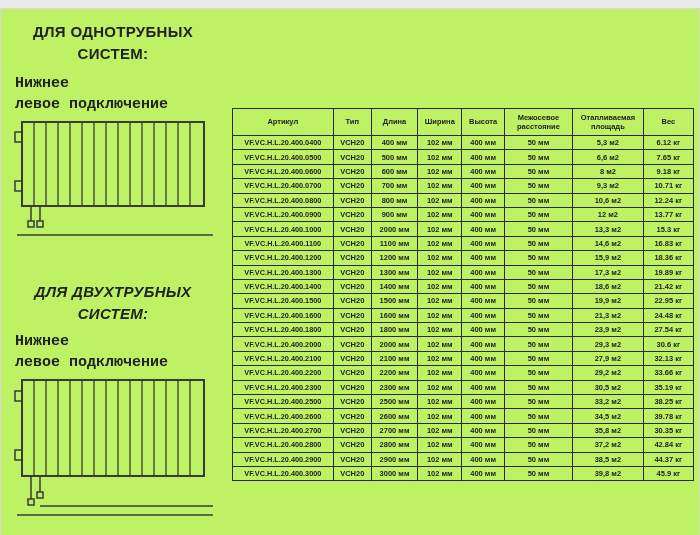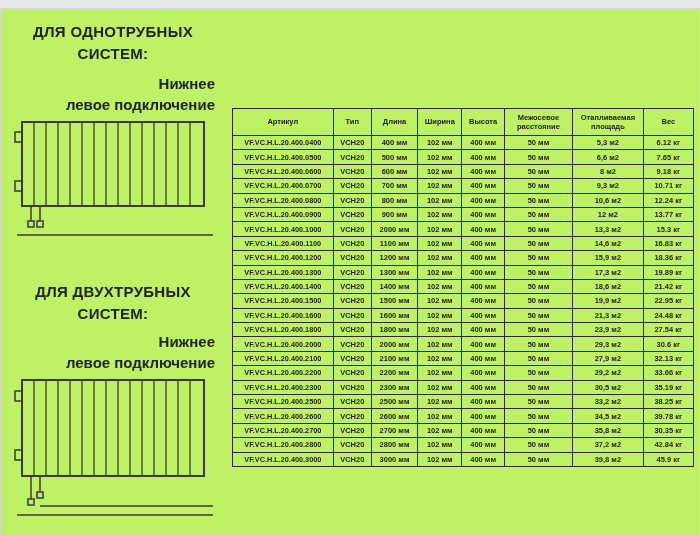--- a/index.html
+++ b/index.html
@@ -16,22 +16,22 @@
   }
   .left-panel { position: absolute; left: 0; top: 0; width: 230px; height: 535px; }
   .section-title {
     position: absolute; left: 6px; width: 212px;
     text-align: center; font-weight: bold; font-size: 15px;
     letter-spacing: .3px; white-space: pre-line; line-height: 1.45;
     color: #222;
   }
   .section-subtitle {
     position: absolute; left: 14px; width: 200px;
-    text-align: right; font-weight: bold; font-size: 15px;
-    white-space: pre-line; line-height: 1.4; color: #222;
+    text-align: left; font-weight: bold; font-size: 15px;
+    white-space: pre-line; line-height: 1.4; color: #222; font-family: Liberation Mono, monospace;
   }
   .diagram { position: absolute; left: 12px; }
   .diagram svg { display: block; }
 
   .table-wrap { position: absolute; left: 231px; top: 99px; width: 462px; }
   table.spec {
     border-collapse: collapse; width: 100%;
     table-layout: fixed;
     font-family: "Liberation Sans", sans-serif;
   }
@@ -92,21 +92,21 @@
           <rect x="2" y="64" width="7" height="10"></rect>
           <line x1="18" y1="89" x2="18" y2="104"></line>
           <line x1="27" y1="89" x2="27" y2="104"></line>
           <rect x="15" y="104" width="6" height="6"></rect>
           <rect x="24" y="104" width="6" height="6"></rect>
           <line x1="4" y1="118" x2="200" y2="118"></line>
         </g>
       </svg>
     </div>
 
-    <div class="section-title" style="top:272px;">ДЛЯ ДВУХТРУБНЫХ
+    <div class="section-title" style="top:272px;font-style:italic;">ДЛЯ ДВУХТРУБНЫХ
 СИСТЕМ:</div>
 
     <div class="section-subtitle" style="top:322px;">Нижнее
 левое подключение</div>
 
     <div class="diagram" style="top:366px;">
       <svg width="205" height="150" viewBox="0 0 205 150">
         <g fill="none" stroke="#3a3a3a" stroke-width="2">
           <rect x="9" y="5" width="182" height="96"></rect>
         </g>
@@ -380,20 +380,30 @@
             <td class="article">VF.VC.H.L.20.400.2800</td>
             <td>VCH20</td>
             <td>2800 мм</td>
             <td>102 мм</td>
             <td>400 мм</td>
             <td>50 мм</td>
             <td>37,2 м2</td>
             <td>42.84 кг</td>
           </tr>
           <tr>
+            <td class="article">VF.VC.H.L.20.400.2900</td>
+            <td>VCH20</td>
+            <td>2900 мм</td>
+            <td>102 мм</td>
+            <td>400 мм</td>
+            <td>50 мм</td>
+            <td>38,5 м2</td>
+            <td>44.37 кг</td>
+          </tr>
+          <tr>
             <td class="article">VF.VC.H.L.20.400.3000</td>
             <td>VCH20</td>
             <td>3000 мм</td>
             <td>102 мм</td>
             <td>400 мм</td>
             <td>50 мм</td>
             <td>39,8 м2</td>
             <td>45.9 кг</td>
           </tr>
         </tbody>

